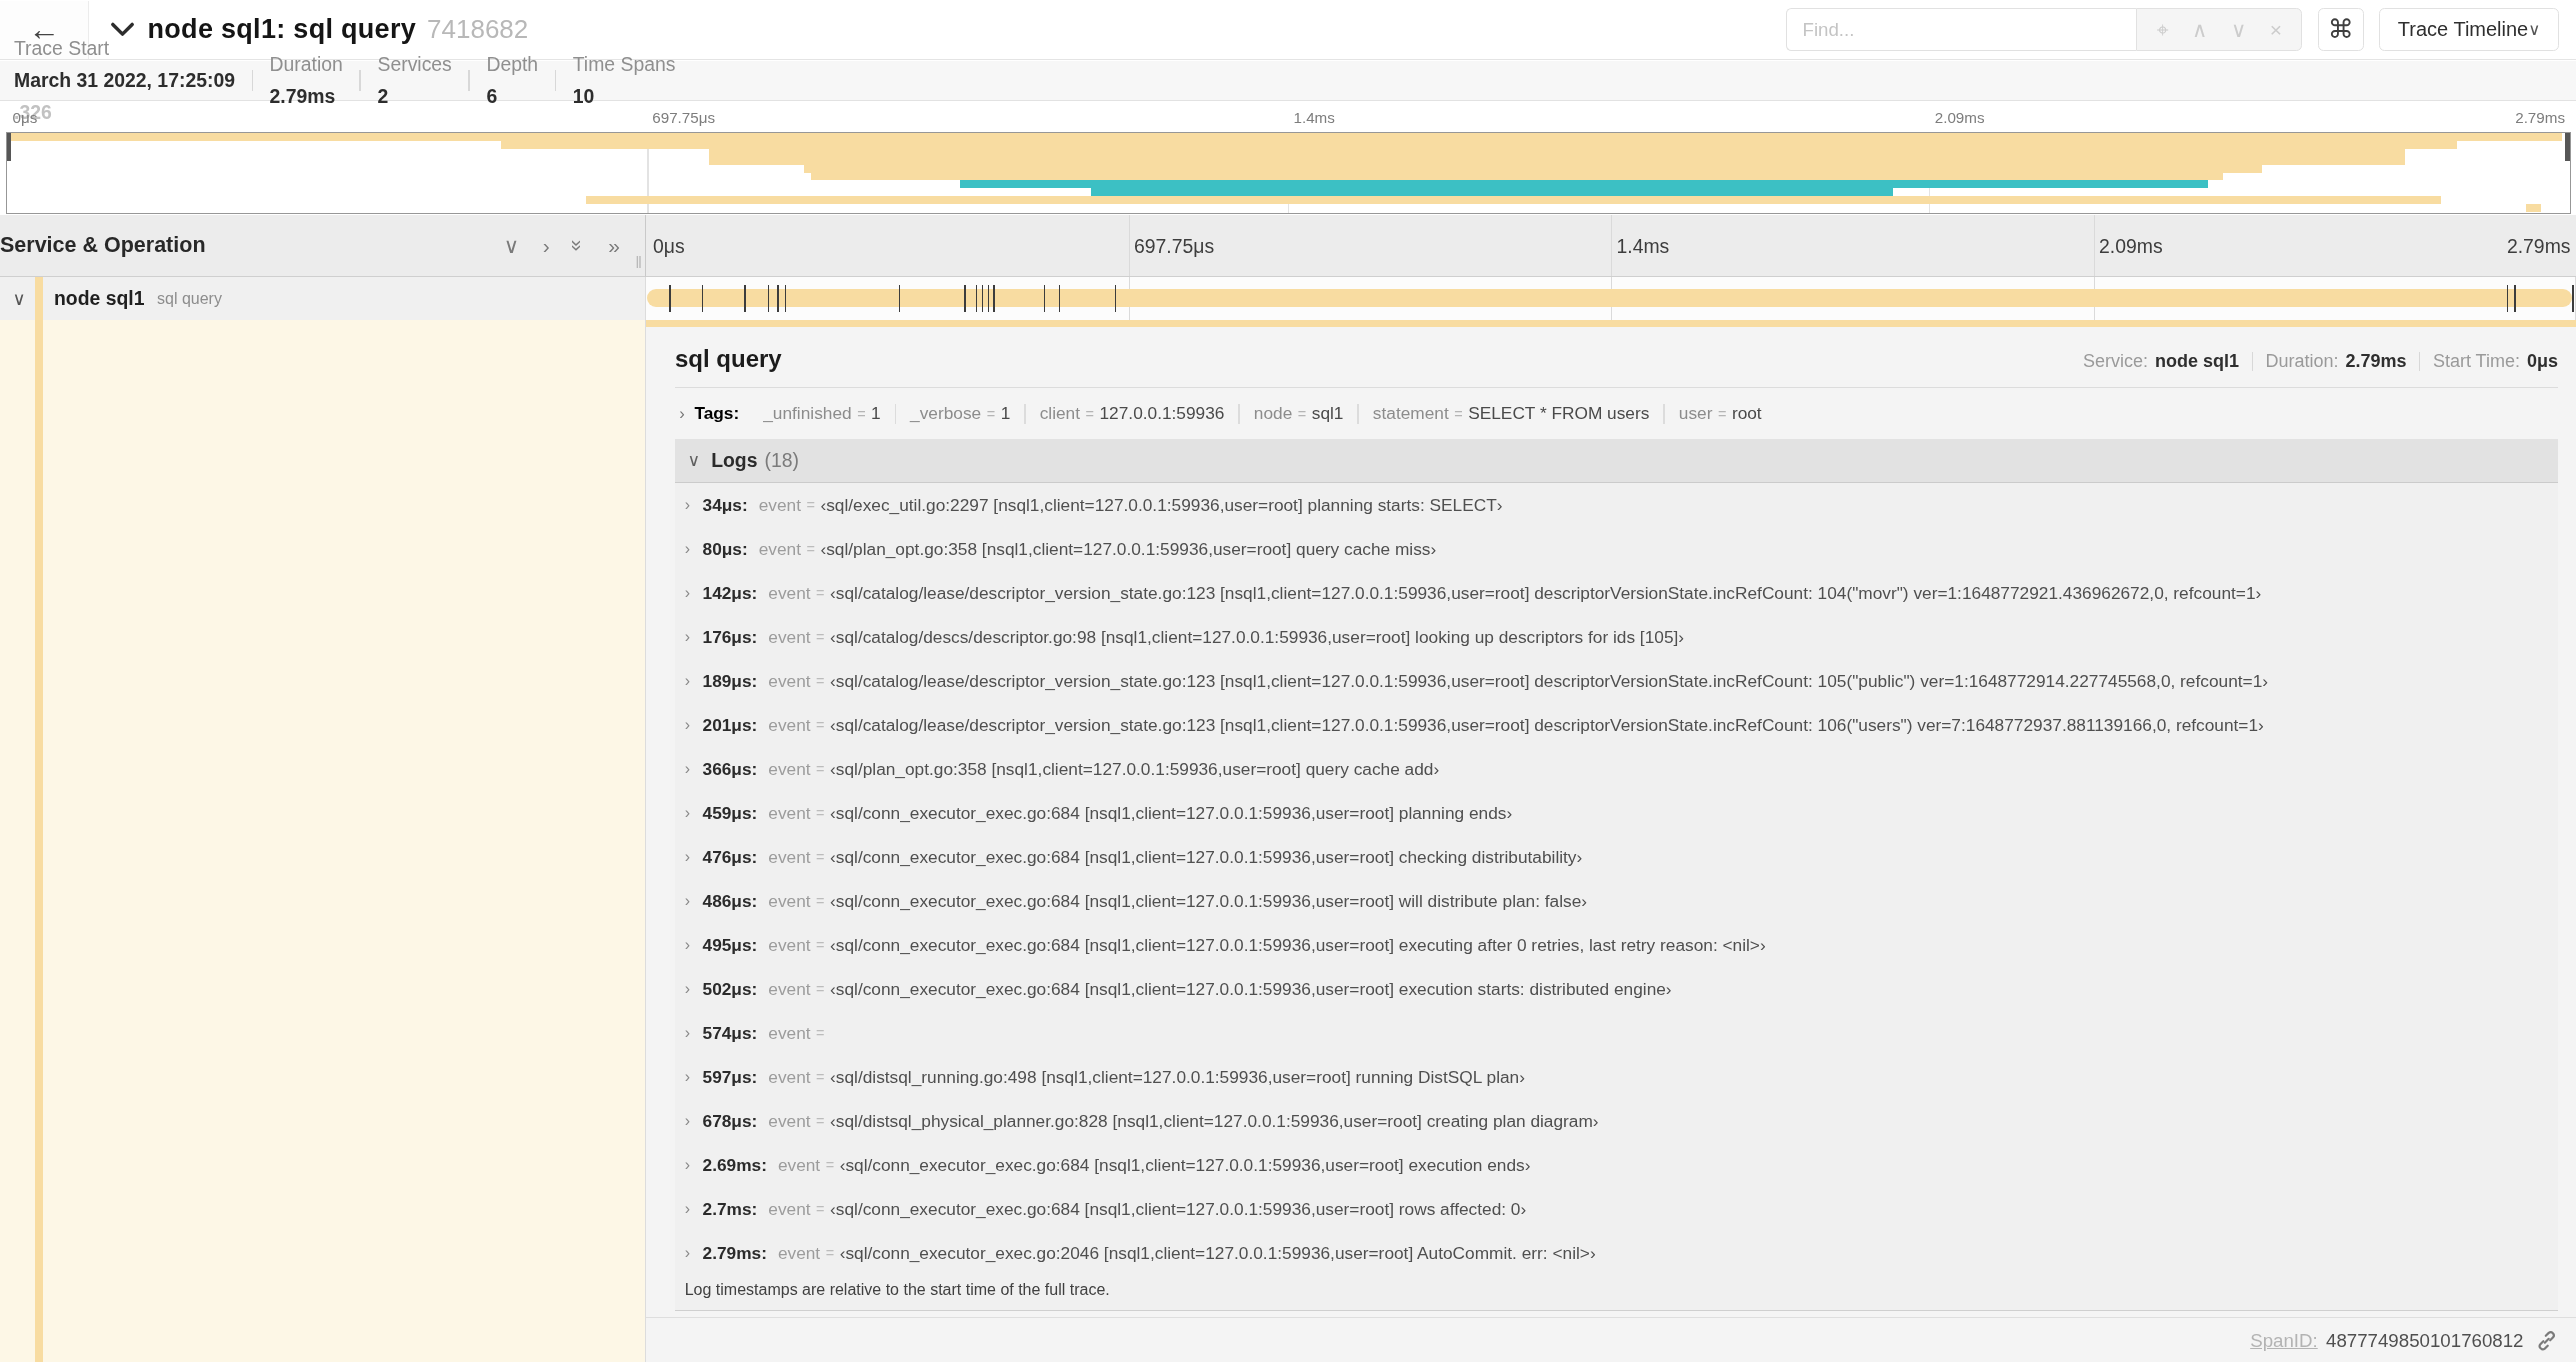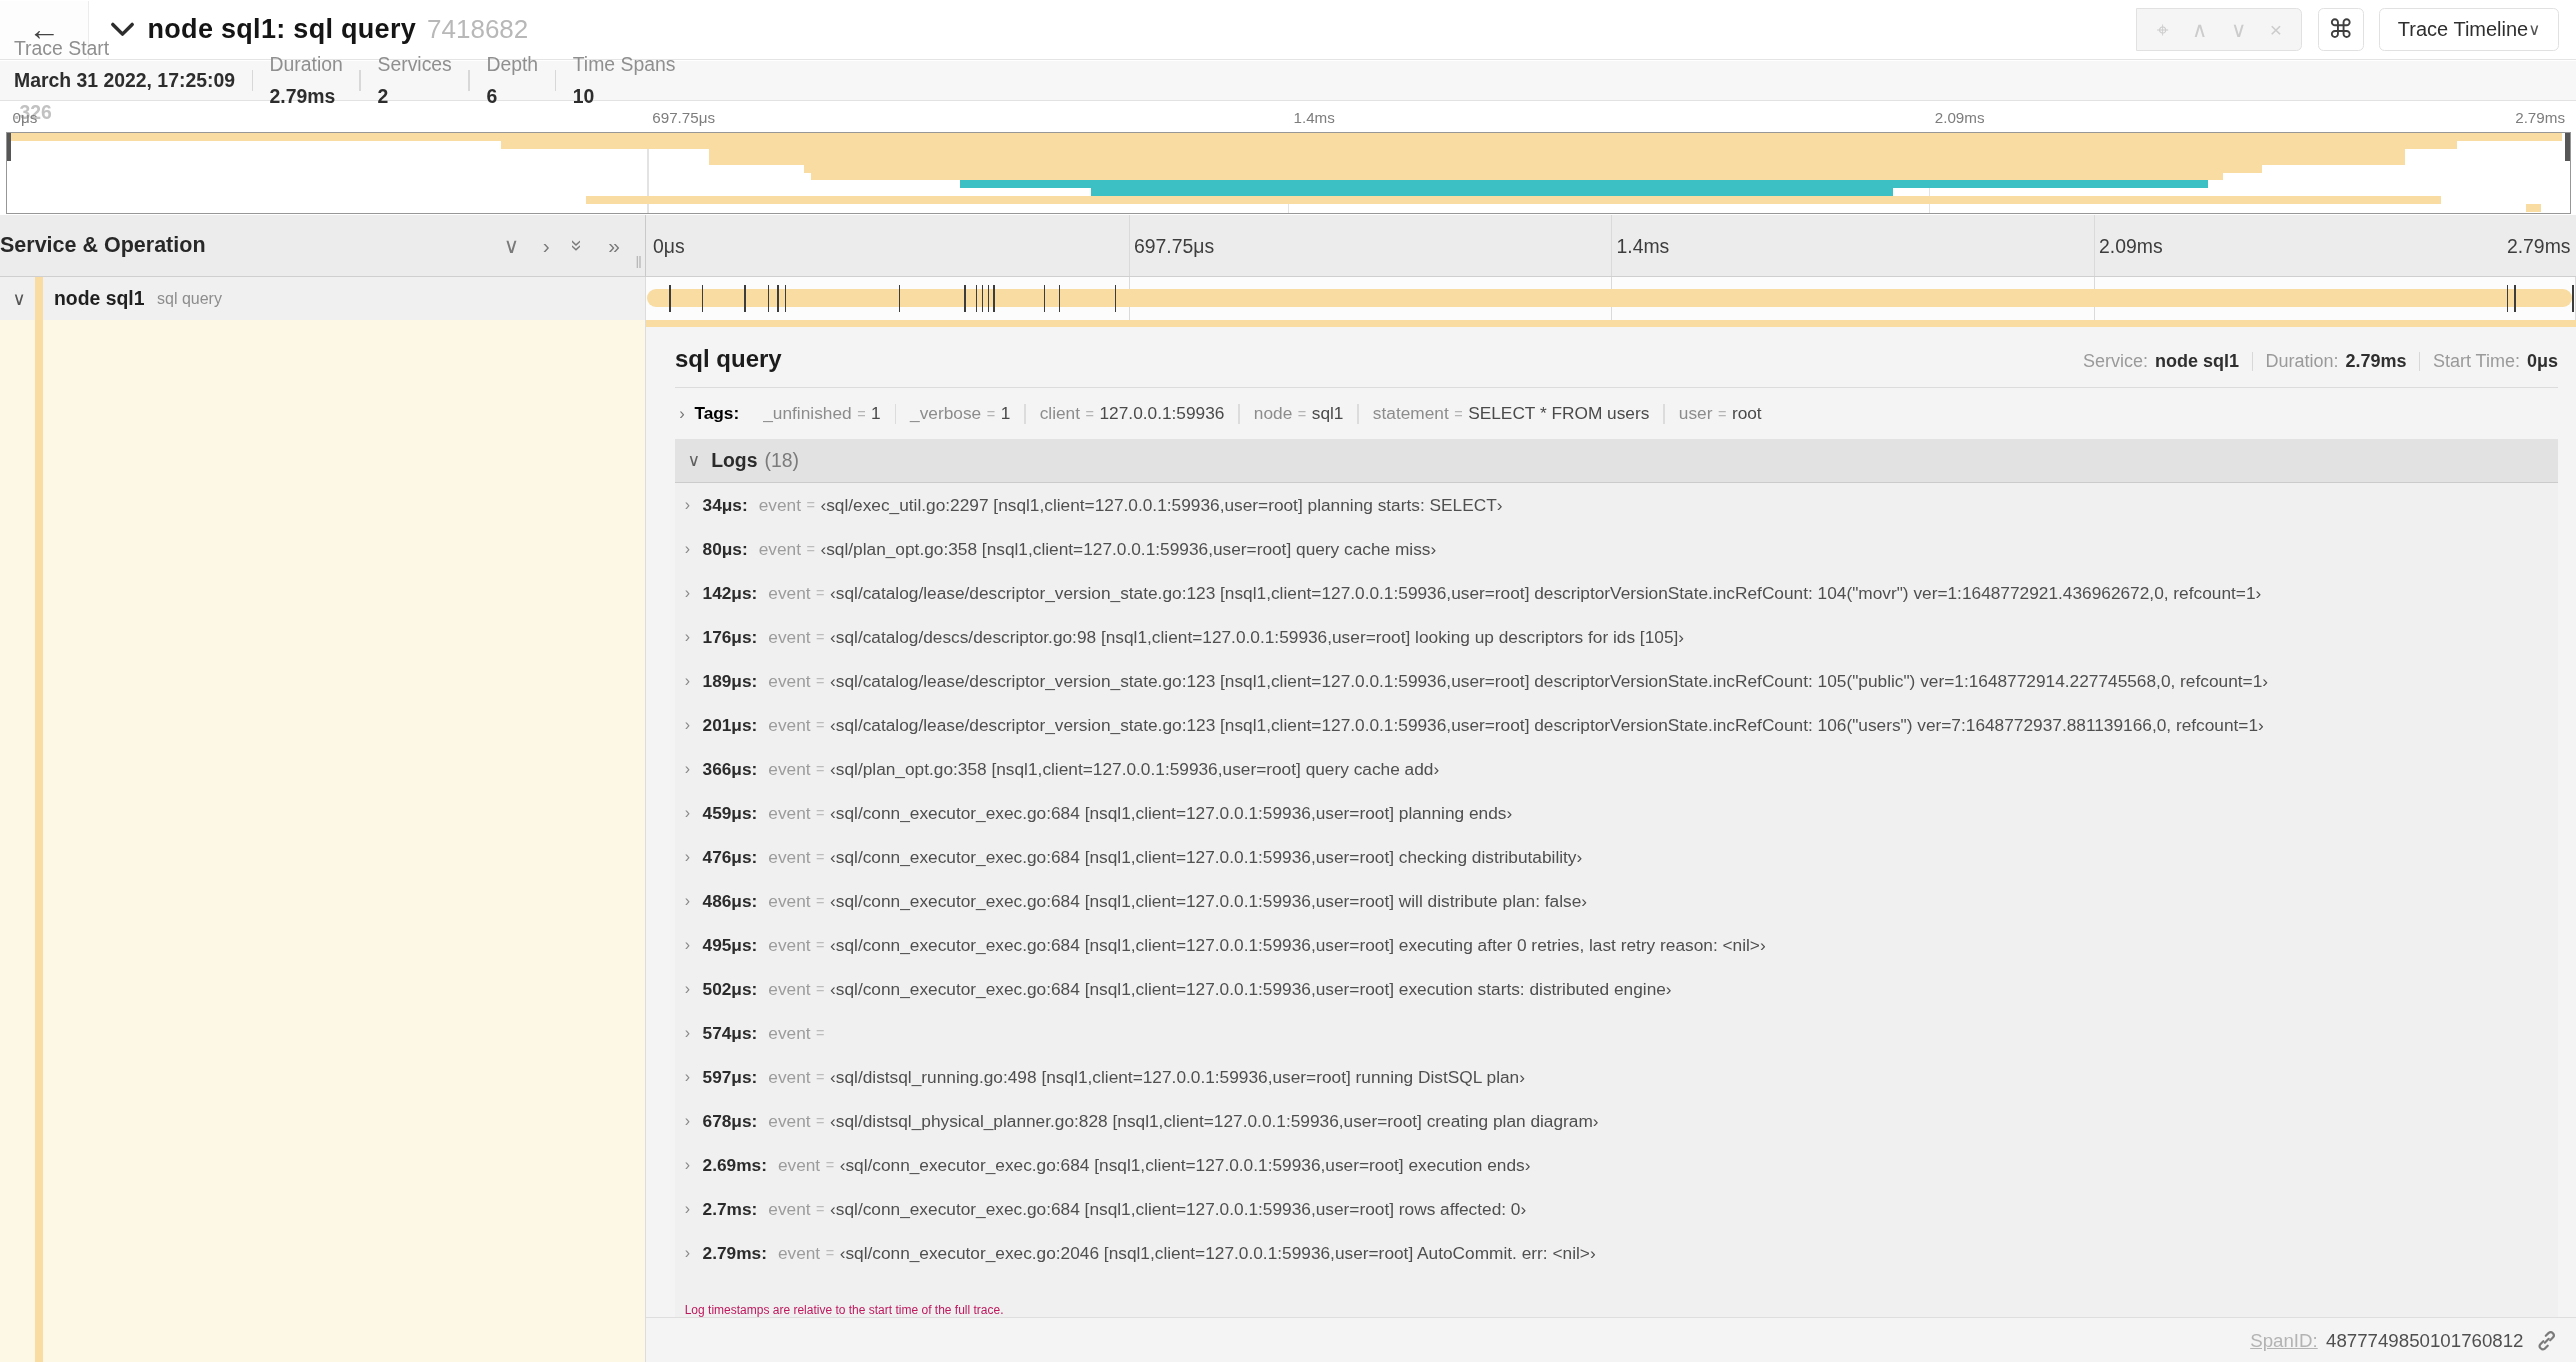--- a/index.html
+++ b/index.html
@@ -100,41 +100,42 @@
   .logs-head .chev { color:#5f5f5f; font-size:17.3px; margin-right:11px; }
   .logs-title { font-weight:bold; color:#2b2b2b; }
   .logs-count { color:#7b7b7b; margin-left:7px; }
   .log-row { height:44px; display:flex; align-items:center; padding-left:9.7px; font-size:17.3px;
              white-space:nowrap; cursor:pointer; }
   .log-row .chev { color:#8a8a8a; font-size:16px; margin-right:12.5px; }
   .log-time { font-weight:bold; color:#2b2b2b; margin-right:11px; }
   .log-key { color:#9c9c9c; }
   .log-eq { color:#bcbcbc; font-size:14.5px; margin:0 5.5px; }
   .log-val { color:#4f4f4f; }
-  .log-note { font-size:12px; color:#be185d; padding:5.5px 0 11px 9.7px;margin-top:22px; }
+  .log-note { font-size:16px; color:#404040; padding:5.5px 0 11px 9.7px; }
   .bottom-bar { height:46px; flex:none; border-top:1.4px solid #dedede; background:#f4f4f4;
                 display:flex; align-items:center; justify-content:flex-end; padding-right:18px;
                 font-size:18.7px; }
   .spanid-label { color:#b3b3b3;text-decoration:underline; }
   .spanid-value { color:#4f4f4f; margin-left:8.3px; }
   .link-icon { margin-left:11px; cursor:pointer; display:flex; }
 </style>
 </head>
 <body>
 
 <header class="topbar">
   <button class="back-btn">←</button>
   <span class="title-chev">
     <svg width="25" height="16.6" viewBox="0 0 36 24">
         <polyline points="4,5 18,19 32,5" fill="none" stroke="#2d2d2d" stroke-width="5" stroke-linecap="round" stroke-linejoin="round"></polyline>
       </svg>
   </span>
   <h1 class="page-title">node sql1: sql query</h1>
   <span class="trace-id">7418682</span>
   <div class="find-wrap">
+    <input class="find-input" type="text" placeholder="Find..." style="">
     <div class="find-seg" id="find-seg">
         <span>⌖</span>
         <span>∧</span>
         <span>∨</span>
         <span>×</span>
       </div>
   </div>
   <button class="cmd-btn">⌘</button>
   <button class="view-btn">
     <span>Trace Timeline</span>

